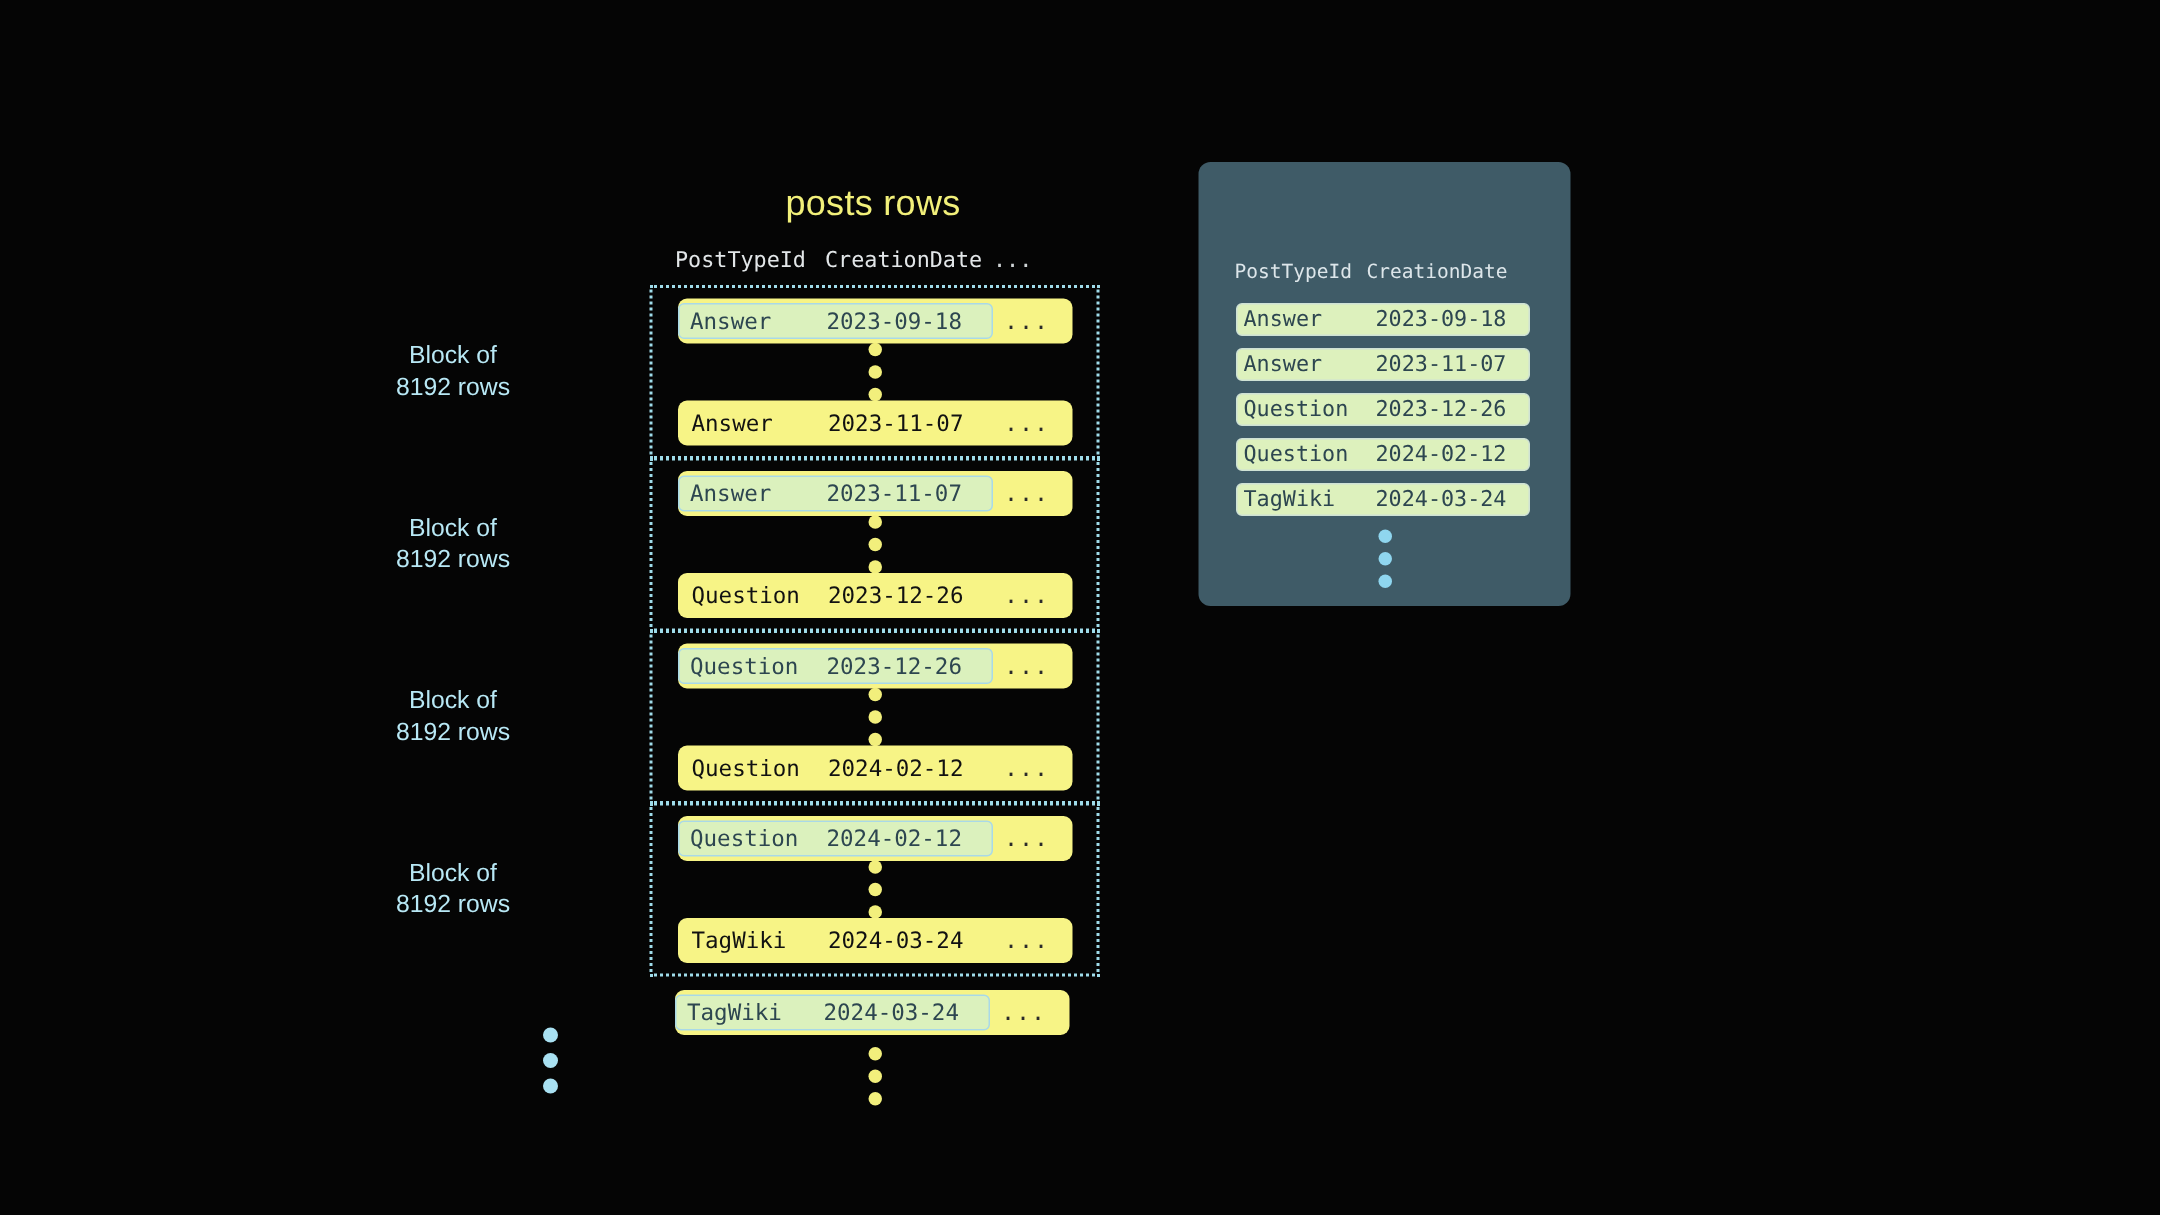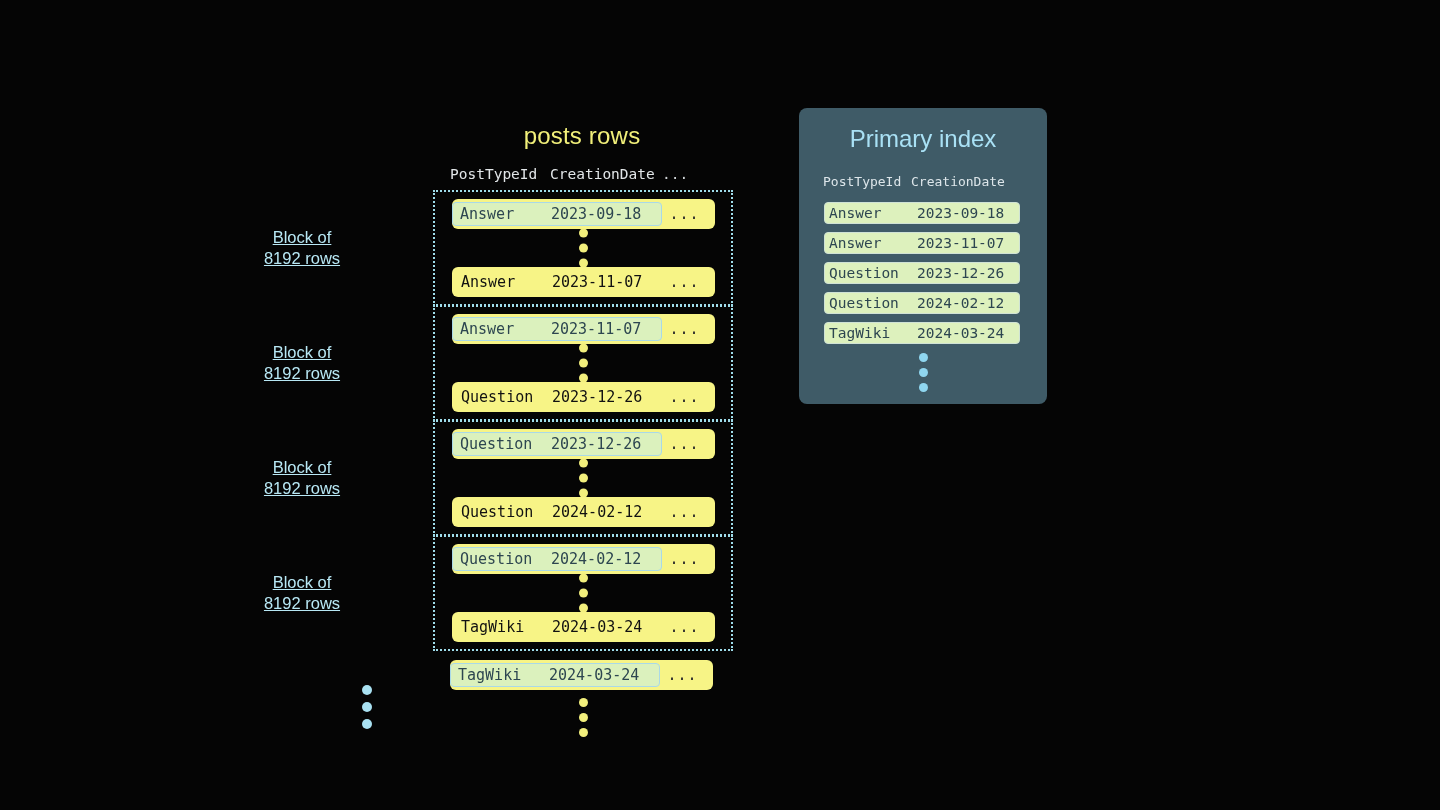--- a/index.html
+++ b/index.html
@@ -71,21 +71,20 @@
     right: 100%;
     top: 50%;
     transform: translateY(-50%);
     margin-right: 58px;
     width: 150px;
     text-align: center;
     font-size: 16.5px;
     line-height: 21px;
     color: #b8e8f5;
     white-space: nowrap;
-    text-decoration: underline;
   }
 
   
   .row {
     position: absolute;
     left: 17px;
     width: 263px;
     height: 30px;
     background: #f7f486;
     border-radius: 6px;
@@ -384,21 +383,20 @@
     <span class="dot"></span>
   </div>
 
   <div id="left-blue-dots">
     <span class="dot"></span>
     <span class="dot"></span>
     <span class="dot"></span>
   </div>
 
   <div id="primary-index-panel">
-    <div id="primary-index-title">Primary index</div>
 
     <div id="index-col-headers">
       <span class="ih-type">PostTypeId</span>
       <span class="ih-date">CreationDate</span>
     </div>
 
     <div id="index-rows">
       <div class="index-row">
         <span class="ic-type">Answer</span>
         <span class="ic-date">2023-09-18</span>

